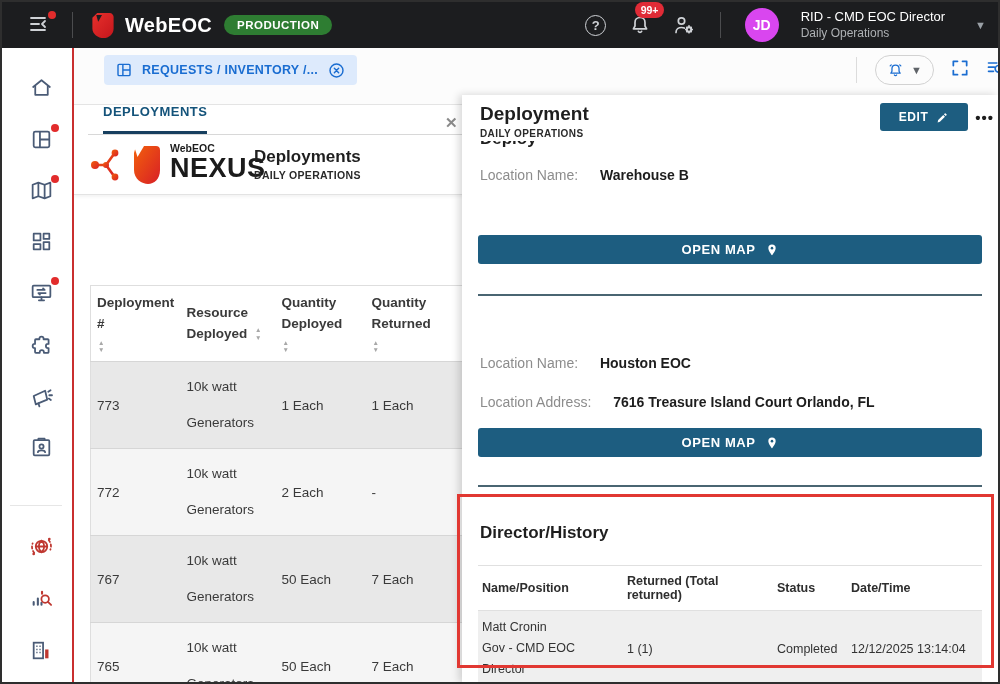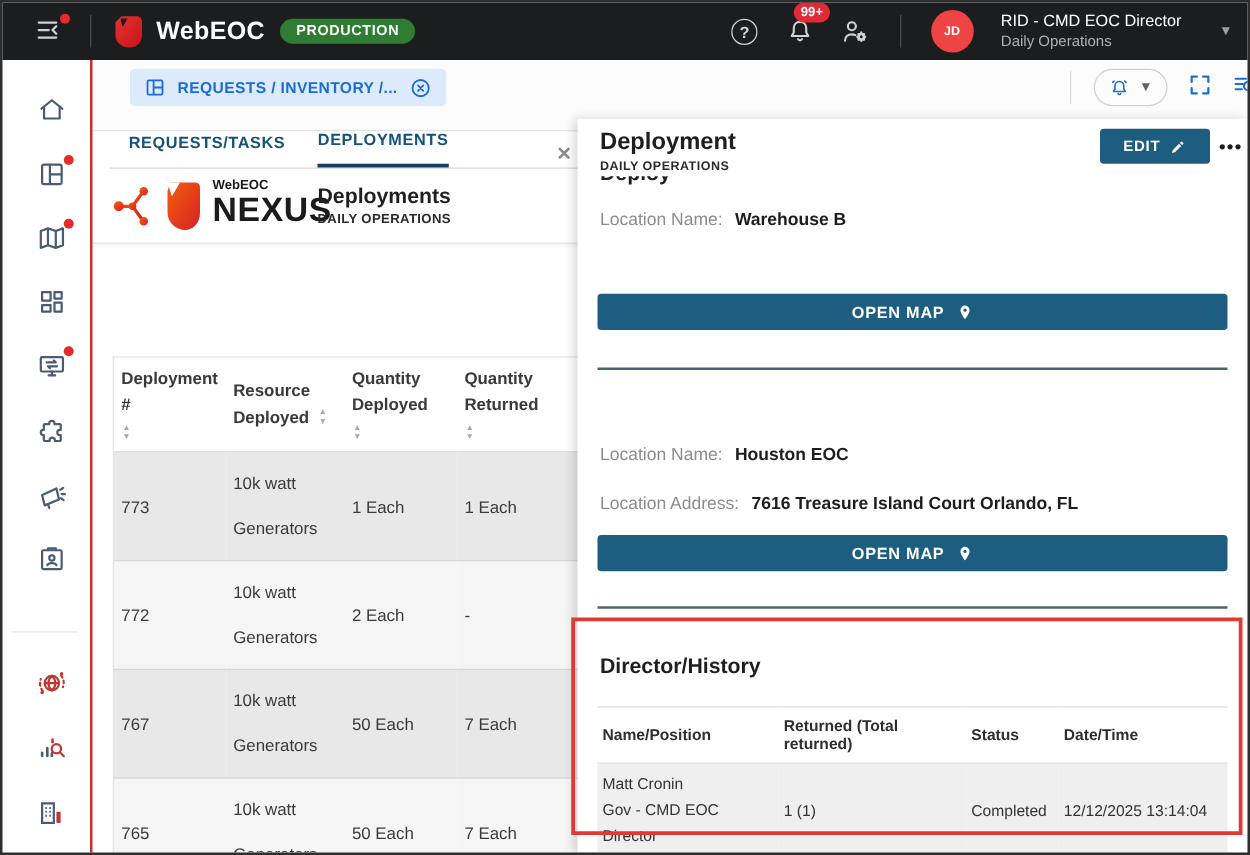--- a/index.html
+++ b/index.html
@@ -20,21 +20,21 @@
   .app-name { color:#fff; font-size:20px; font-weight:bold; letter-spacing:.3px; margin-right:12px; }
   .env-pill { background:#2e7d32; color:#fff; font-size:11.5px; font-weight:bold; letter-spacing:.5px;
               padding:4px 13px; border-radius:12px; }
   .top-right { margin-left:auto; display:flex; align-items:center; gap:20px; padding-right:12px; }
   .icon-btn { width:24px; height:24px; display:flex; align-items:center; justify-content:center; cursor:pointer; }
   .help-circle { width:21px; height:21px; border:1.6px solid #cfd2d6; border-radius:50%;
                  font-size:13px; font-weight:bold; display:flex; align-items:center; justify-content:center; }
   .bell-wrap { position:relative; }
   .badge99 { position:absolute; top:-11px; left:7px; background:#e02b36; color:#fff; font-size:10.5px;
              font-weight:bold; padding:2px 6px; border-radius:9px; }
-  .avatar { width:34px; height:34px; border-radius:50%; background:#ef4444; color:#fff; font-size:10px;
+  .avatar { width:34px; height:34px; border-radius:50%; background:#d946ef; color:#fff; font-size:14px;
             font-weight:bold; display:flex; align-items:center; justify-content:center; }
   .user-block { line-height:1.25; margin-left:2px; }
   .user-role { color:#fff; font-size:13px; font-weight:normal; }
   .user-incident { color:#aeb1b4; font-size:12px; }
   .caret { color:#9aa0a6; font-size:11px; margin-left:10px; }
 
   
   .side { position:absolute; left:2px; top:48px; width:70px; bottom:2px; background:#fff; z-index:4; }
   .side-rule { position:absolute; left:72px; top:48px; width:2px; bottom:2px; background:#c92f2f; z-index:5; }
   .side-item { position:absolute; left:27px; width:26px; height:26px; color:#4a5b76; cursor:pointer; }
@@ -104,21 +104,21 @@
   .edit-btn { position:absolute; right:30px; top:8px; width:88px; height:28px; background:#1d5d80;
               border-radius:3px; color:#fff; font-size:12px; font-weight:bold; letter-spacing:.6px;
               display:flex; align-items:center; justify-content:center; gap:8px; cursor:pointer; }
   .edit-btn svg { width:13px; height:13px; }
   .kebab { position:absolute; right:4px; top:14px; color:#1e1e1e; font-size:15px; font-weight:bold;
            letter-spacing:1px; cursor:pointer; }
   .clipwrap { position:absolute; left:18px; top:46px; height:9px; overflow:hidden; width:200px; }
   .clipwrap span { display:block; font-size:17px; font-weight:bold; color:#1e1e1e; transform:translateY(-12px); }
   .afield { position:absolute; left:18px; font-size:14px; white-space:nowrap; }
   .f-label { color:#8c8c8c; }
-  .f-value { color:#1d1d1d; font-weight:bold; margin-left:6px; }
+  .f-value { color:#1d1d1d; font-weight:bold; margin-left:18px; }
   .map-btn { position:absolute; left:16px; right:16px; height:29px; background:#1d5d80; border-radius:3px;
              color:#fff; font-size:13px; font-weight:bold; letter-spacing:.6px; display:flex;
              align-items:center; justify-content:center; gap:9px; cursor:pointer; }
   .map-btn svg { width:14px; height:14px; }
   .p-div { position:absolute; left:16px; right:16px; border-top:2px solid #4a6572; }
   .p-h2 { position:absolute; left:18px; font-size:17px; font-weight:bold; color:#1e1e1e; }
 
   .red-box { position:absolute; left:-5px; top:399px; width:537px; height:174px;
              border:3px solid #e13832; z-index:30; pointer-events:none; }
 
@@ -301,21 +301,20 @@
           <path d="M3 6h10M3 11h7M3 16h6"></path>
             <circle cx="15" cy="13" r="4"></circle>
             <path d="M18 16l3.5 3.5"></path>
         </svg>
       </div>
     </div>
   </div>
 
   <div class="boards">
     <div class="btabs">
-      <div class="btab">REQUESTS/TASKS</div>
       <div class="btab active">DEPLOYMENTS</div>
     </div>
     <span class="panel-close">✕</span>
 
     <div class="bheader">
       <svg class="nexus-glyph" viewBox="0 0 42 42">
         <defs>
             <linearGradient id="og" x1="0" y1="0" x2="1" y2="1">
           <stop offset="0" stop-color="#f2600c"></stop>
               <stop offset="1" stop-color="#d81f26"></stop>

